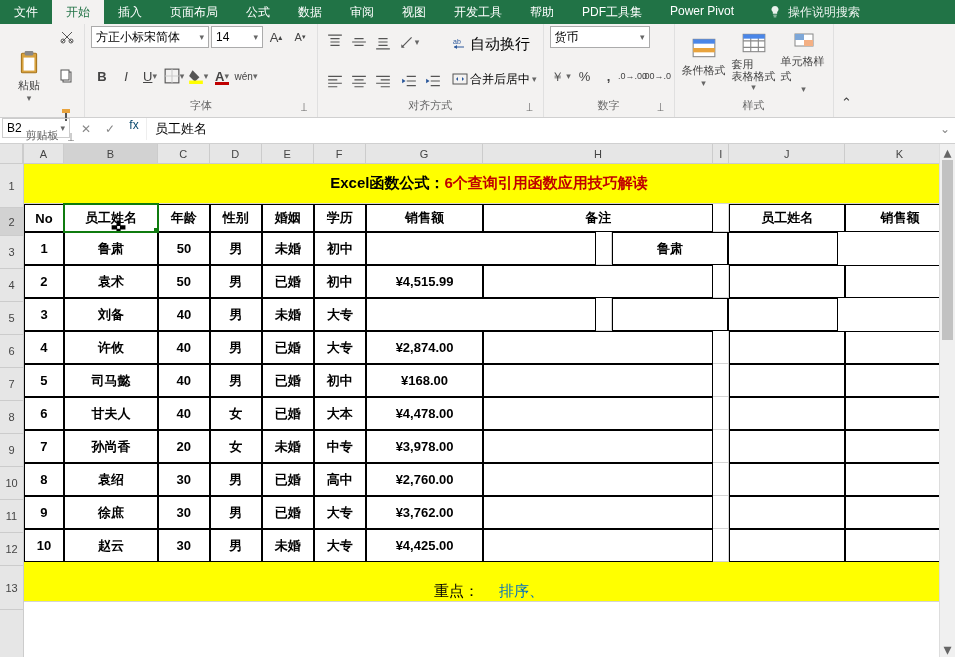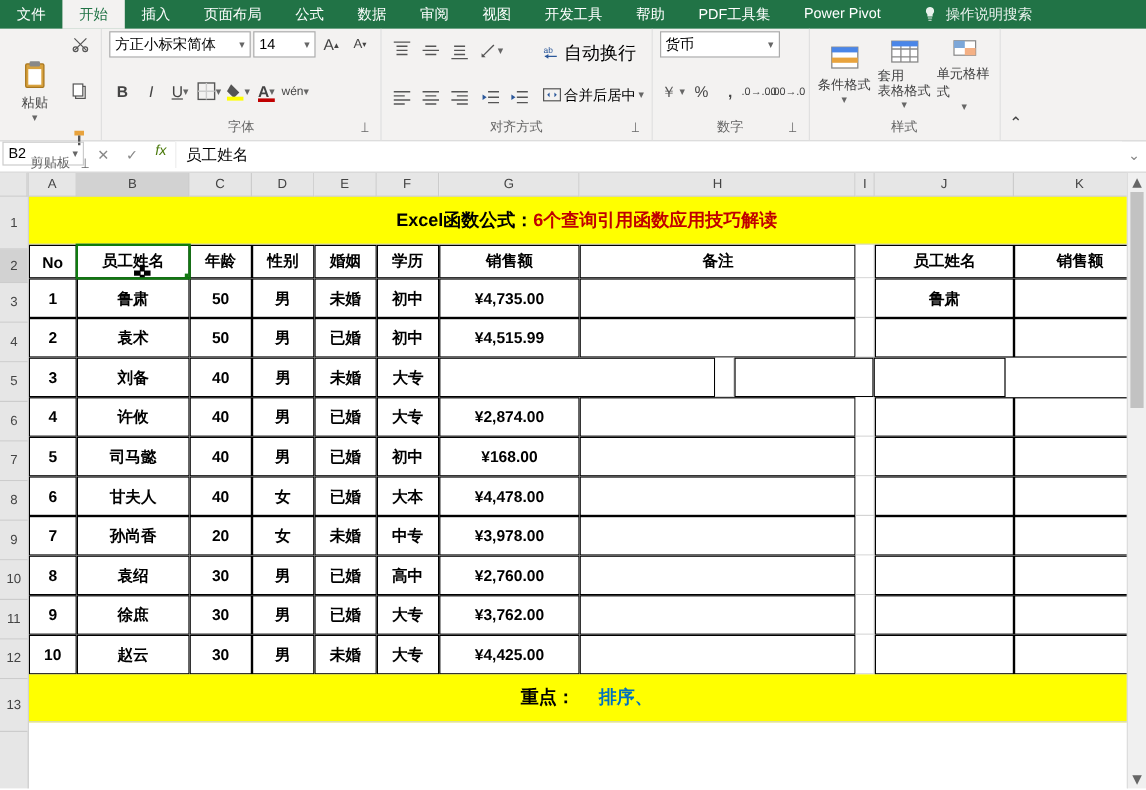--- a/index.html
+++ b/index.html
@@ -31,21 +31,21 @@
   .dd { color: #666; font-size: 9px; }
 
   .number-format { width: 100px; height: 22px; border: 1px solid #ababab; background: #fff; font-size: 12px; padding: 0 4px; display: flex; align-items: center; justify-content: space-between; }
 
   .ribbon-right { width: 26px; display:flex; align-items:flex-end; justify-content:center; padding-bottom:4px; }
 
   
   .fx-row { height: 26px; border-bottom: 1px solid #d0d0d0; display: flex; align-items: flex-start; background: #fff; font-size: 12px; }
   .name-box { width: 68px; height: 20px; border: 1px solid #ccc; margin: 0 4px 0 2px; padding: 0 4px; display: flex; align-items:center; justify-content: space-between; }
   .fx-btn { width: 24px; height: 22px; display: flex; align-items: center; justify-content: center; color: #888; cursor: pointer; }
-  .fx-label { font-style: italic; color: #4d7c0f; width: 24px; text-align: center; cursor: pointer; }
+  .fx-label { color: #0c4a6e; width: 24px; text-align: center; cursor: pointer; }
   .formula-input { flex: 1; height: 22px; border: none; border-left: 1px solid #eee; padding: 0 8px; font-size: 13px; outline: none; }
   .fx-expand { width: 20px; height: 22px; display: flex; align-items: center; justify-content: center; color: #888; cursor: pointer; }
 
   
   .grid-wrap { position: relative; height: 513px; display: flex; }
   .rowhdr-col { width: 24px; background: #e6e6e6; border-right: 1px solid #ccc;}
   .selectall { height: 20px; background: #e6e6e6; border-bottom: 1px solid #ccc; border-right: 1px solid #ccc; }
   .rowhdr { height: 33px; display: flex; align-items: center; justify-content: center; font-size: 11px; color: #444; border-bottom: 1px solid #ccc; background: #e6e6e6; cursor: pointer;}
   .rowhdr.r2 { height: 28px;}
   .rowhdr.tall { height: 44px; }
@@ -59,21 +59,21 @@
 
   .datarow { display:flex; height:33px; }
   .datarow.hdr { height: 28px; }
   .datarow.tall { height: 40px; }
   .cell { border-right:1px solid #d4d4d4; border-bottom:1px solid #d4d4d4; font-size:12px; display:flex; align-items:center; justify-content:center; background:#fff; overflow:hidden;}
   .yellow { background: #ffff00 !important; }
   .title-cell { font-weight: bold; font-size: 15px; color:#000;}
   .title-red { color: #c00000; }
   .bold { font-weight: bold; font-size: 13px;}
   .bor { border:1px solid #000 !important; }
-  .footer-cell { font-size: 15px; font-weight:bold; }
+  .footer-cell { font-size: 15px; font-weight:normal;align-items:flex-end; }
   .footer-blue { color: #0070c0; margin-left: 20px;}
   .footer-red { color: #c00000;}
 
   .sel { outline: 2px solid #0f7b0f; outline-offset:-1px; position:relative;}
   .sel::after{ content:""; position:absolute; right:-3px; bottom:-3px; width:6px; height:6px; background:#0f7b0f;}
 
   .cursor-glyph { position:absolute; pointer-events:none; font-size: 18px; color:#000;}
 
   .vscroll { position:absolute; right:0; top:0; width:16px; height:100%; background:#f0f0f0; border-left:1px solid #ddd;}
   .vscroll .track{ position:absolute; top:16px; bottom:16px; left:0; right:0;}
@@ -410,21 +410,20 @@
     </div>
 
     <div id="data-rows">
         <div class="datarow">
           <div class="cell wA bold bor">1</div>
           <div class="cell wB bold bor">鲁肃</div>
           <div class="cell wC bold bor">50</div>
           <div class="cell wD bold bor">男</div>
           <div class="cell wE bold bor">未婚</div>
           <div class="cell wF bold bor">初中</div>
-          <div class="cell wG bold bor">¥4,735.00</div>
           <div class="cell wH bor"></div>
           <div class="cell wI"></div>
           <div class="cell wJ bold bor">鲁肃</div>
           <div class="cell wK bor"></div>
         </div>
         <div class="datarow">
           <div class="cell wA bold bor">2</div>
           <div class="cell wB bold bor">袁术</div>
           <div class="cell wC bold bor">50</div>
           <div class="cell wD bold bor">男</div>

